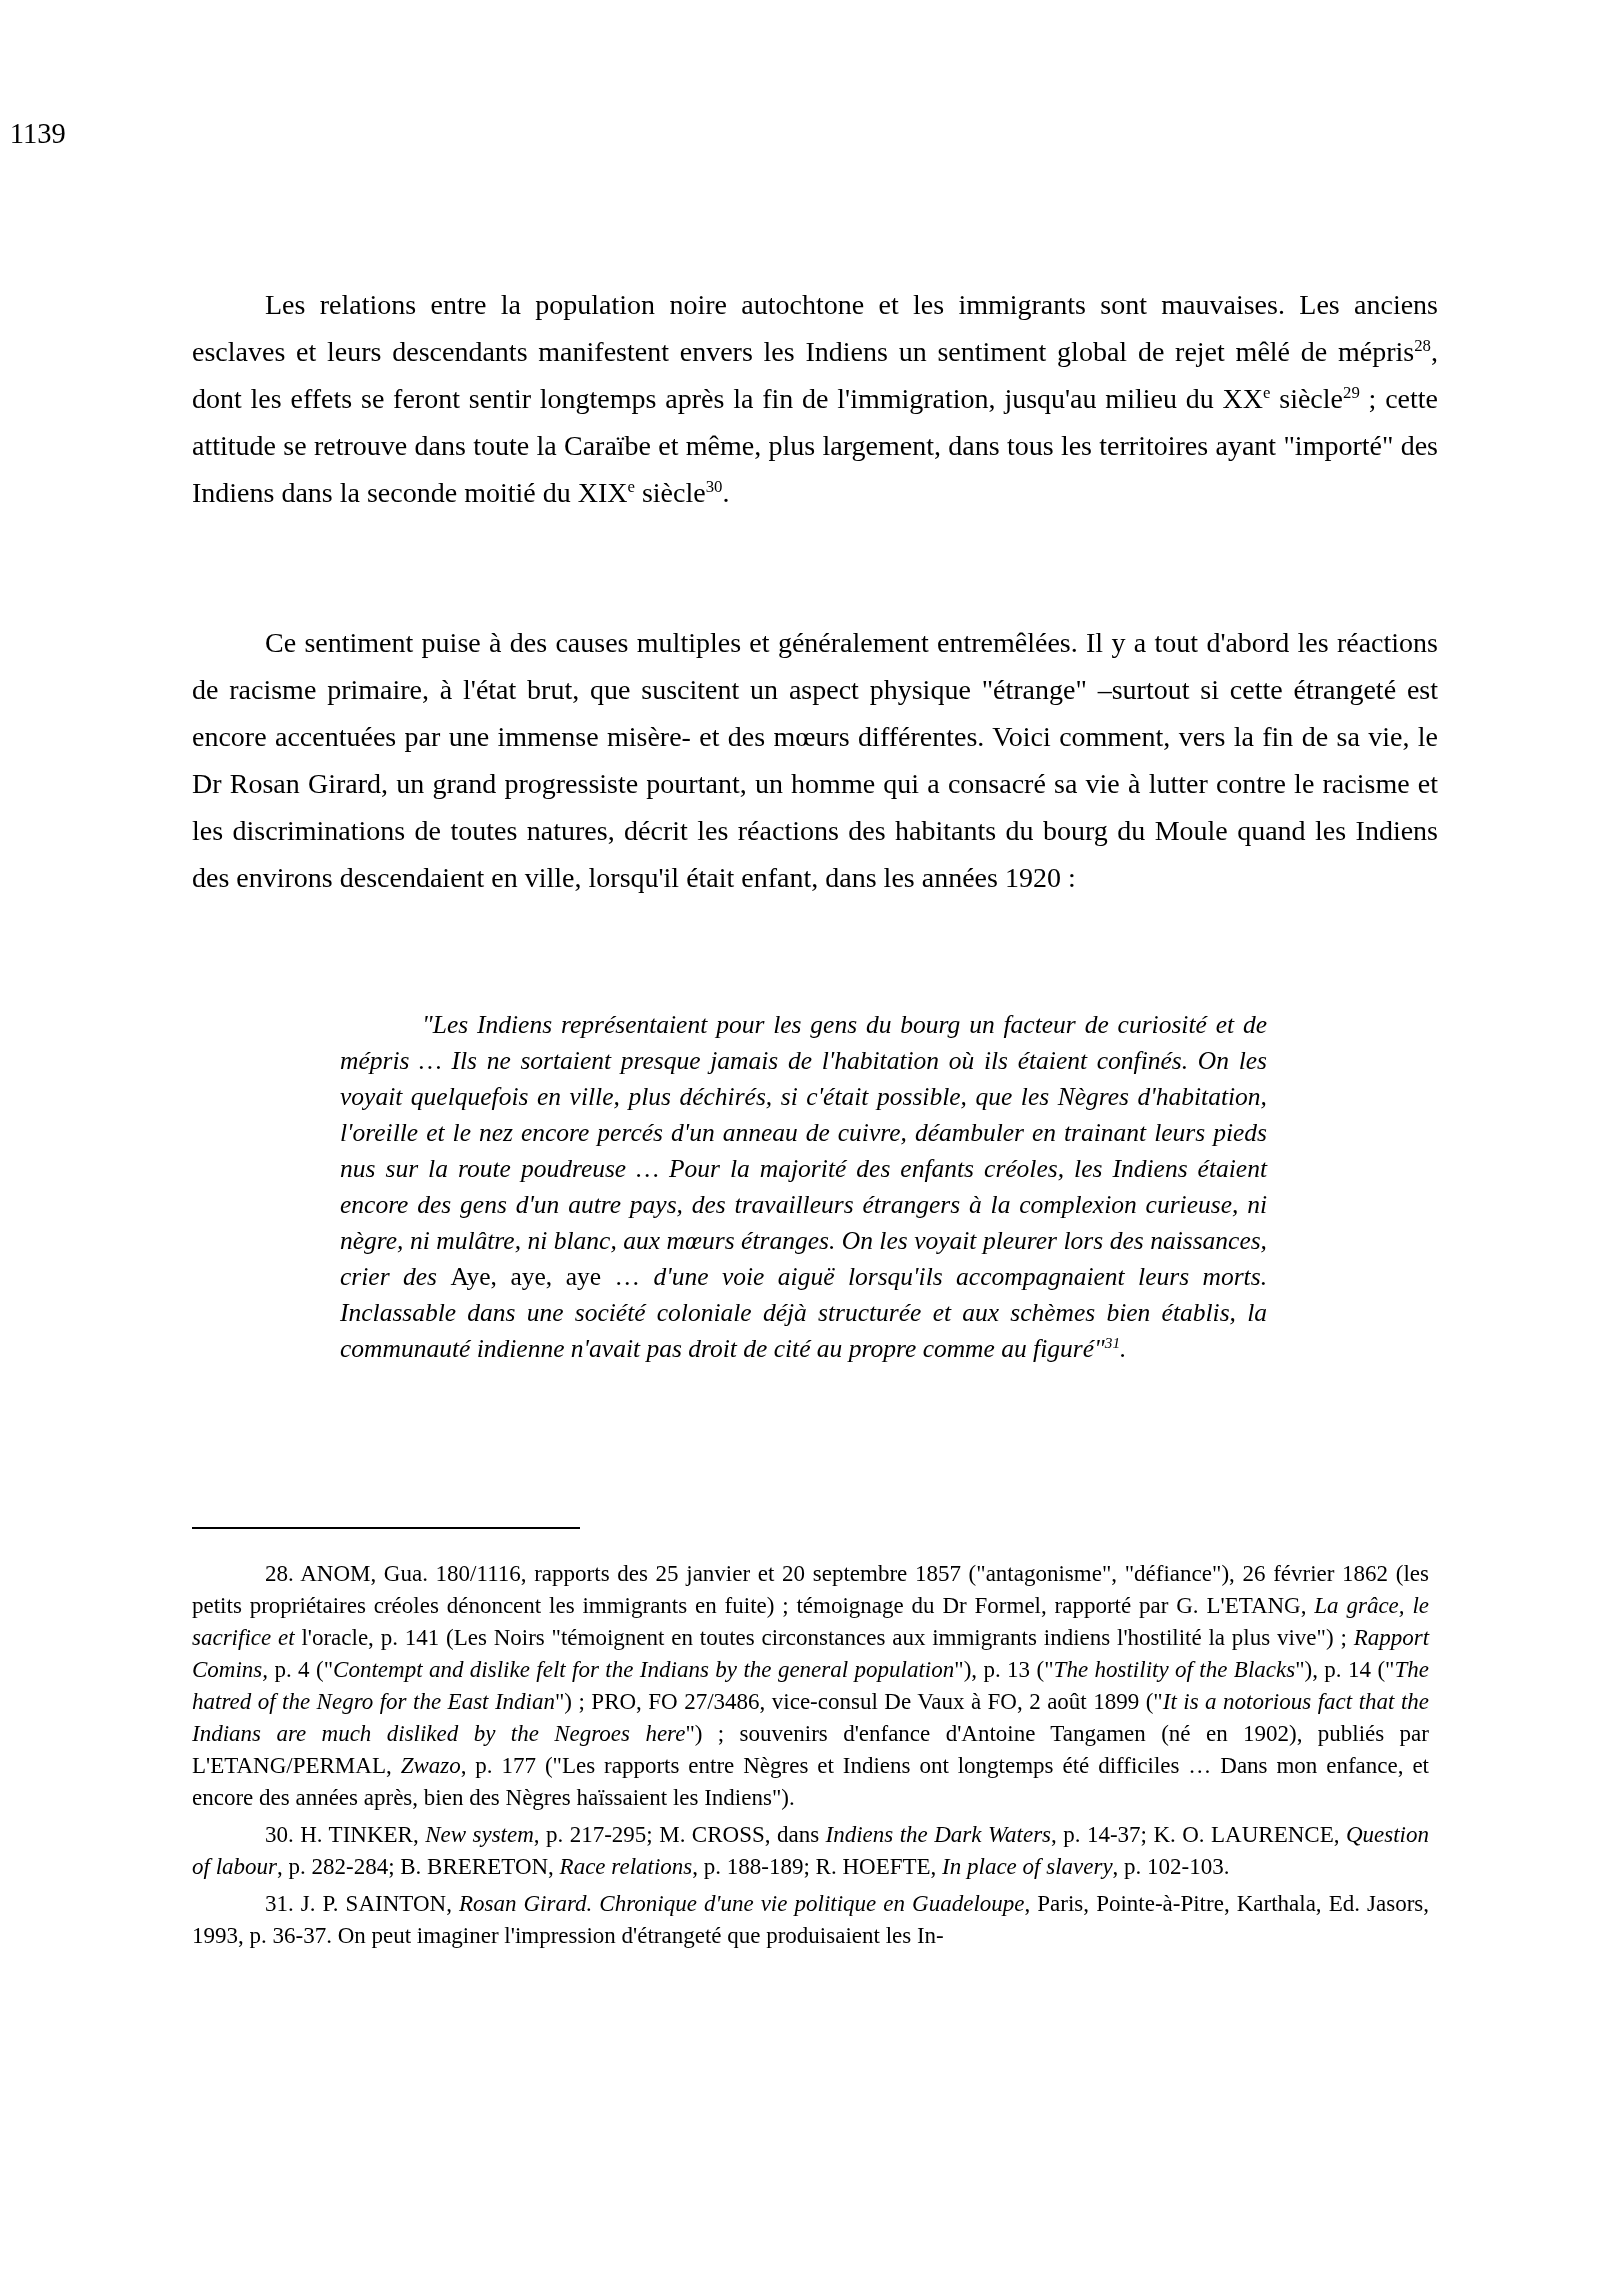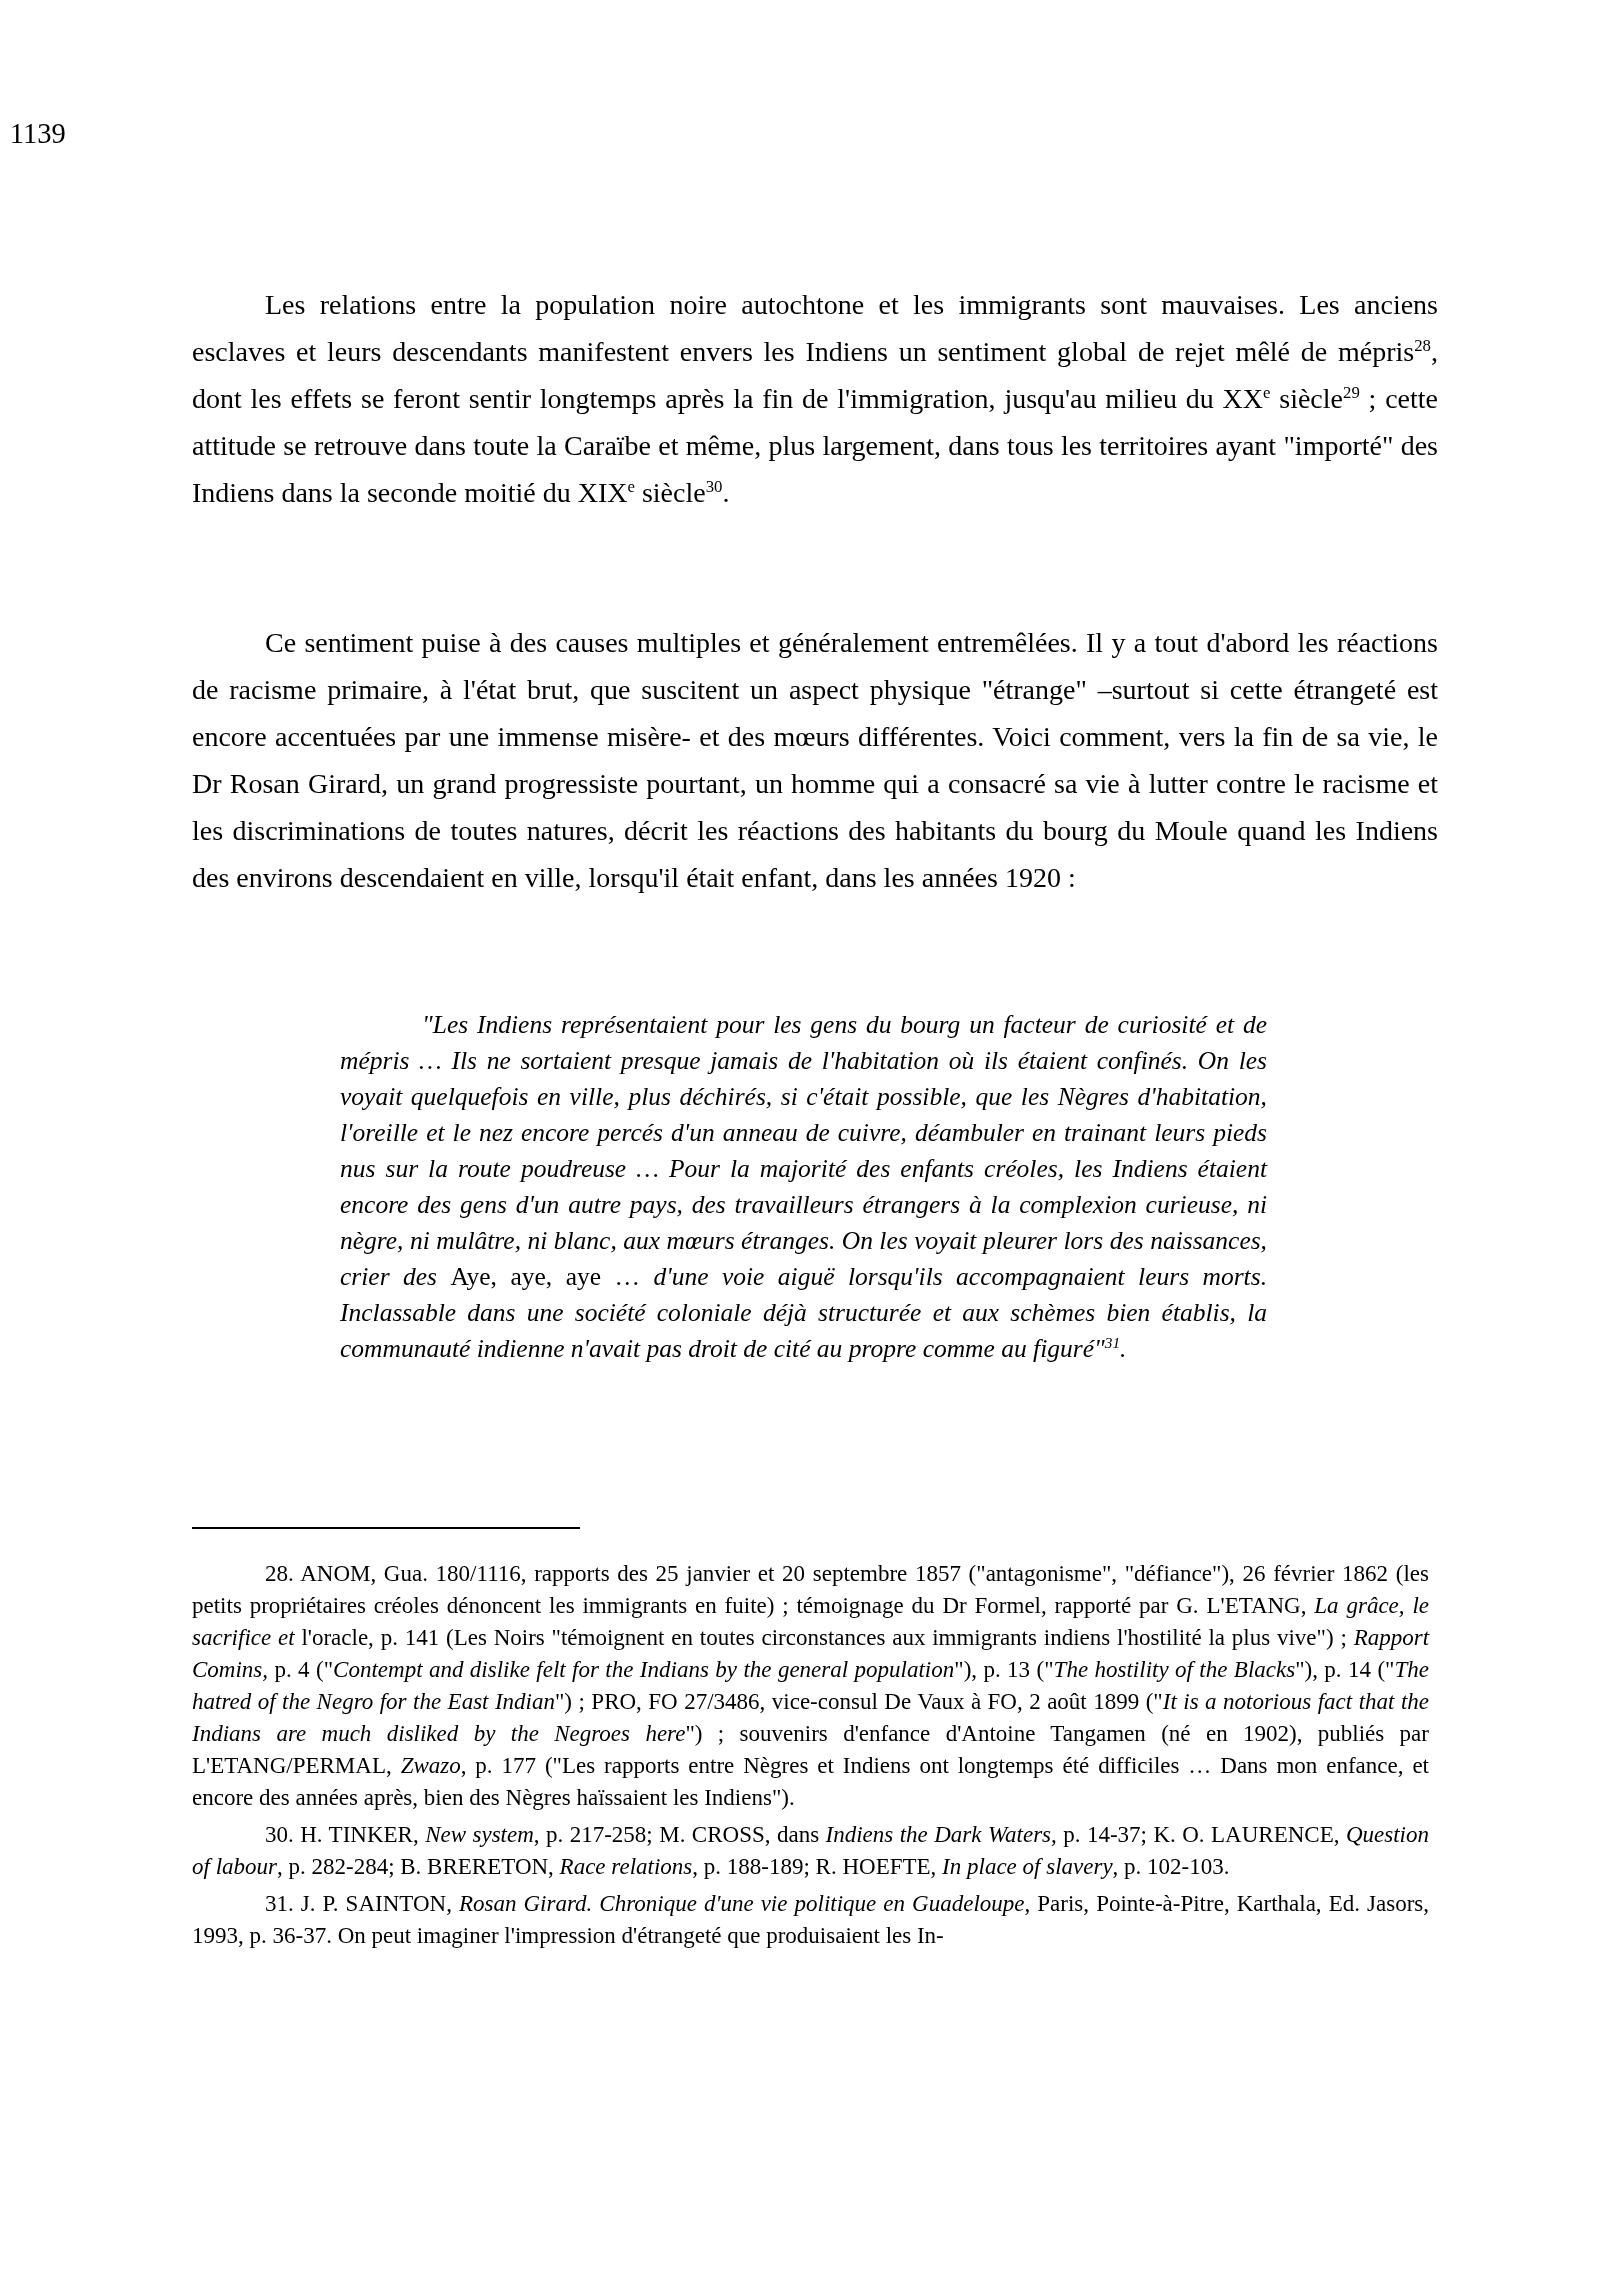--- a/index.html
+++ b/index.html
@@ -38,18 +38,18 @@
   </div>
 
   <div class="quote">
     <p><span>"Les Indiens représentaient pour les gens du bourg un facteur de curiosité et de mépris … Ils ne sortaient presque jamais de l'habitation où ils étaient confinés. On les voyait quelquefois en ville, plus déchirés, si c'était possible, que les Nègres d'habitation, l'oreille et le nez encore percés d'un anneau de cuivre, déambuler en trainant leurs pieds nus sur la route poudreuse … Pour la majorité des enfants créoles, les Indiens étaient encore des gens d'un autre pays, des travailleurs étrangers à la complexion curieuse, ni nègre, ni mulâtre, ni blanc, aux mœurs étranges. On les voyait pleurer lors des naissances, crier des </span><span class="roman">Aye, aye, aye …</span><span>  d'une voie aiguë lorsqu'ils accompagnaient leurs morts. Inclassable dans une société coloniale déjà structurée et aux schèmes bien établis, la communauté indienne n'avait pas droit de cité au propre comme au figuré"</span><sup>31</sup><span>.</span></p>
   </div>
 
   <div class="rule"></div>
 
   <div class="footnotes">
     <p class="fn"><span>28. ANOM, Gua. 180/1116, rapports des 25 janvier et 20 septembre 1857 ("antagonisme", "défiance"), 26 février 1862 (les petits propriétaires créoles dénoncent les immigrants en fuite) ; témoignage du Dr Formel, rapporté par G. L'ETANG, </span><i>La grâce, le sacrifice et</i><span> l'oracle, p. 141 (Les Noirs "témoignent en toutes circonstances aux immigrants indiens l'hostilité la plus vive") ; </span><i>Rapport Comins,</i><span> p. 4 ("</span><i>Contempt and dislike felt for the Indians by the general population</i><span>"), p. 13 ("</span><i>The hostility of the Blacks</i><span>"), p. 14 ("</span><i>The hatred of the Negro for the East Indian</i><span>") ; PRO, FO 27/3486, vice-consul De Vaux à FO, 2 août 1899 ("</span><i>It is a notorious fact that the Indians are much disliked by the Negroes here</i><span>") ; souvenirs d'enfance d'Antoine Tangamen (né en 1902), publiés par L'ETANG/PERMAL, </span><i>Zwazo</i><span>, p. 177 ("Les rapports entre Nègres et Indiens ont longtemps été difficiles … Dans mon enfance, et encore des années après, bien des Nègres haïssaient les Indiens").</span></p>
-    <p class="fn"><span>30. H. TINKER, </span><i>New system</i><span>, p. 217-258; M. CROSS, dans </span><i>Indiens the Dark Waters</i><span>, p. 14-37; K. O. LAURENCE, </span><i>Question of labour</i><span>, p. 282-284; B. BRERETON, </span><i>Race relations</i><span>, p. 188-189; R. HOEFTE, </span><i>In place of slavery</i><span>, p. 102-103.</span></p>
+    <p class="fn"><span>30. H. TINKER, </span><i>New system</i><span>, p. 217-295; M. CROSS, dans </span><i>Indiens the Dark Waters</i><span>, p. 14-37; K. O. LAURENCE, </span><i>Question of labour</i><span>, p. 282-284; B. BRERETON, </span><i>Race relations</i><span>, p. 188-189; R. HOEFTE, </span><i>In place of slavery</i><span>, p. 102-103.</span></p>
     <p class="fn"><span>31. J. P. SAINTON, </span><i>Rosan Girard. Chronique d'une vie politique en Guadeloupe</i><span>, Paris, Pointe-à-Pitre, Karthala, Ed. Jasors, 1993, p. 36-37. On peut imaginer l'impression d'étrangeté que produisaient les In-</span></p>
   </div>
 
 </div>
 
 
 </body></html>

